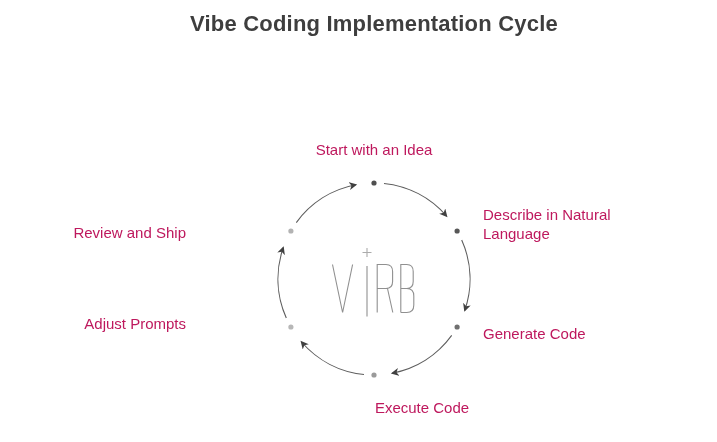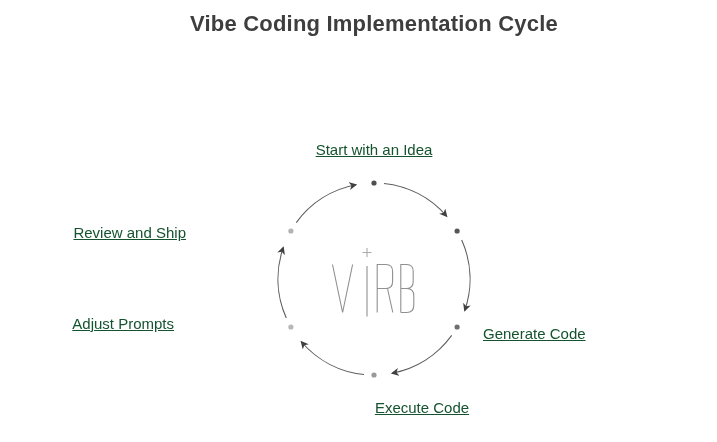--- a/index.html
+++ b/index.html
@@ -25,30 +25,29 @@
     transform: translateX(-50%);
     font-size: 22px;
     font-weight: 700;
     color: #3e3e3e;
     letter-spacing: 0.2px;
     white-space: nowrap;
   }
   .label {
     position: absolute;
     font-size: 15px;
-    color: #14532d;
+    color: #be185d;
     line-height: 18.5px;
     white-space: nowrap;
-    text-decoration: underline;
   }
   .label.start   { left: 374px; top: 141px; transform: translateX(-50%); }
   .label.describe{ left: 483px; top: 206px; width: 152px; white-space: normal; }
   .label.generate{ left: 483px; top: 325px; }
   .label.execute { left: 374px; top: 399px; transform: translateX(-50%); margin-left: 48px; }
-  .label.adjust  { right: 464px; top: 315px; text-align: center; }
+  .label.adjust  { right: 452px; top: 315px; text-align: center; }
   .label.review  { right: 452px; top: 224px; text-align: left; }
 </style>
 </head>
 <body>
 
 <div class="stage">
 
   <svg class="diagram-svg" width="717" height="442" viewBox="0 0 717 442" aria-hidden="false">
     <defs>
       <marker id="arrow" markerUnits="userSpaceOnUse" markerWidth="10" markerHeight="10" refX="6.5" refY="4" orient="auto">
@@ -79,18 +78,19 @@
       <path d="M 332.5 264.5 L 342.6 312.5 L 352.6 264.5" stroke="#909090"></path>
       <path d="M 367 266 V 316.5" stroke="#909090"></path>
       <path d="M 377.2 312.5 V 264.5 H 386 Q 392.6 264.5 392.6 271.5 V 281.5 Q 392.6 288.5 386 288.5 H 377.2 M 387.5 288.5 L 392.8 312.5" stroke="#909090"></path>
       <path d="M 400.8 312.5 V 264.5 H 406.8 Q 413.2 264.5 413.2 271.5 V 281.5 Q 413.2 288.5 406.8 288.5 H 400.8 M 406.8 288.5 Q 413.8 288.5 413.8 296 V 305 Q 413.8 312.5 406.8 312.5 H 400.8" stroke="#909090"></path>
     </g>
   </svg>
 
   <div class="title">Vibe Coding Implementation Cycle</div>
 
   <div class="label start">Start with an Idea</div>
+  <div class="label describe">Describe in Natural Language</div>
   <div class="label generate">Generate Code</div>
   <div class="label execute">Execute Code</div>
   <div class="label adjust">Adjust Prompts</div>
   <div class="label review">Review and Ship</div>
 
 </div>
 
 </body></html>

